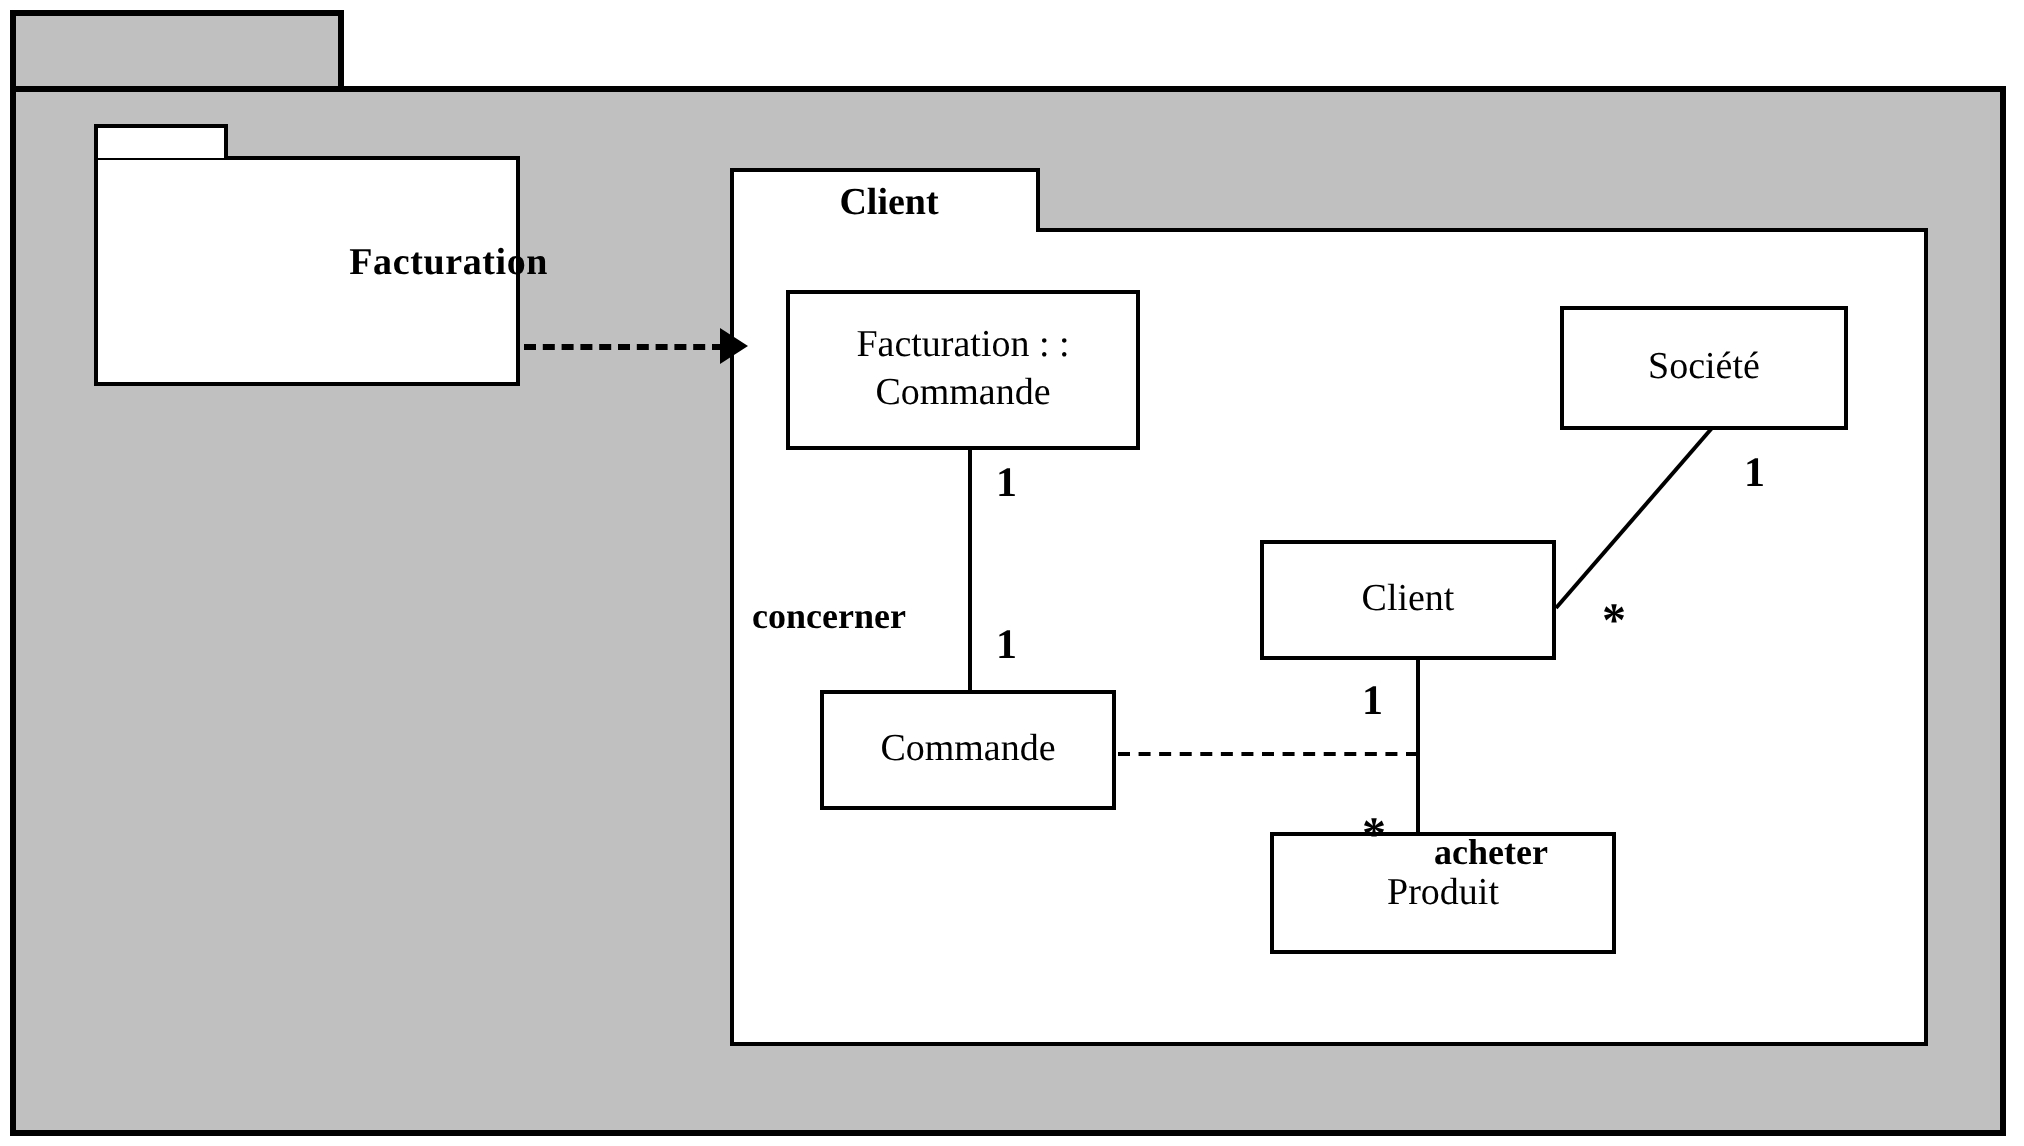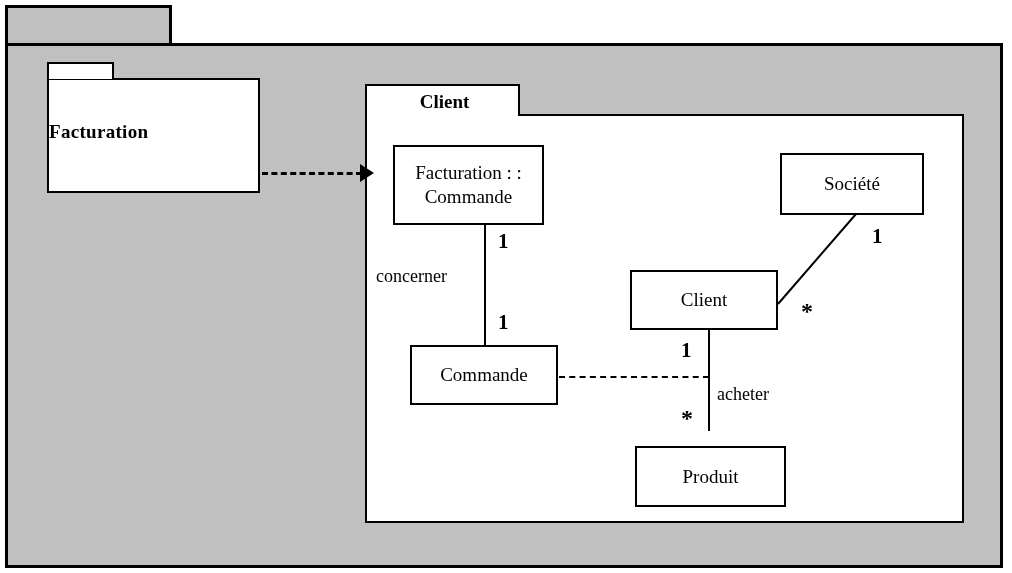--- a/index.html
+++ b/index.html
@@ -50,25 +50,26 @@
     width: 213px; height: 115px;
     background: #ffffff;
     border: 2px solid #000000;
     box-sizing: border-box;
     z-index: 3;
   }
   .pkg-fact-label {
     position: absolute;
     left: 0; top: 41px;
     width: 213px;
-    text-align: left;
+    text-align: right;
     font-weight: bold;
     font-size: 19px;
     color: #000000;
     letter-spacing: 0.3px;
+    padding-left: 12px;
   }
   
   .pkg-client-tab {
     position: absolute;
     left: 365px; top: 84px;
     width: 155px; height: 32px;
     background: #ffffff;
     border: 2px solid #000000;
     border-bottom: none;
     box-sizing: border-box;
@@ -100,25 +101,25 @@
     box-sizing: border-box;
     z-index: 6;
     display: flex;
     align-items: center;
     justify-content: center;
     text-align: center;
     font-size: 19px;
     color: #000000;
     line-height: 1.25;
   }
-  .cls-facture   { left: 393px; top: 145px; width: 151px; height: 80px; }
+  .cls-facture   { left: 393px; top: 145px; width: 177px; height: 80px; }
   .cls-commande  { left: 410px; top: 345px; width: 148px; height: 60px; text-align: right; }
   .cls-client    { left: 630px; top: 270px; width: 148px; height: 60px; }
   .cls-societe   { left: 780px; top: 153px; width: 144px; height: 62px; }
-  .cls-produit   { left: 635px; top: 446px; width: 151px; height: 61px; }
+  .cls-produit   { left: 635px; top: 416px; width: 173px; height: 61px; }
 
   
   .conn {
     position: absolute;
     background: #000000;
     z-index: 5;
   }
   
   .line-concerner { left: 484px; top: 224px; width: 2px; height: 123px; }
   
@@ -157,25 +158,26 @@
   .mult {
     position: absolute;
     font-weight: bold;
     font-size: 21px;
     color: #000000;
     z-index: 7;
     white-space: nowrap;
   }
   .role {
     position: absolute;
-    font-weight: normal;
+    font-weight: bold;
     font-size: 18px;
     color: #000000;
     z-index: 7;
     white-space: nowrap;
+    margin-top: 32px;
   }
   .m-fact-1     { left: 498px; top: 229px; }
   .m-cmd-1      { left: 498px; top: 310px; }
   .r-concerner  { left: 376px; top: 266px; }
   .m-soc-1      { left: 872px; top: 224px; }
   .m-cli-star   { left: 801px; top: 298px; font-size: 24px; }
   .m-cli-1      { left: 681px; top: 338px; }
   .m-prod-star  { left: 681px; top: 405px; font-size: 24px; }
   .r-acheter    { left: 717px; top: 384px; }
 </style>

